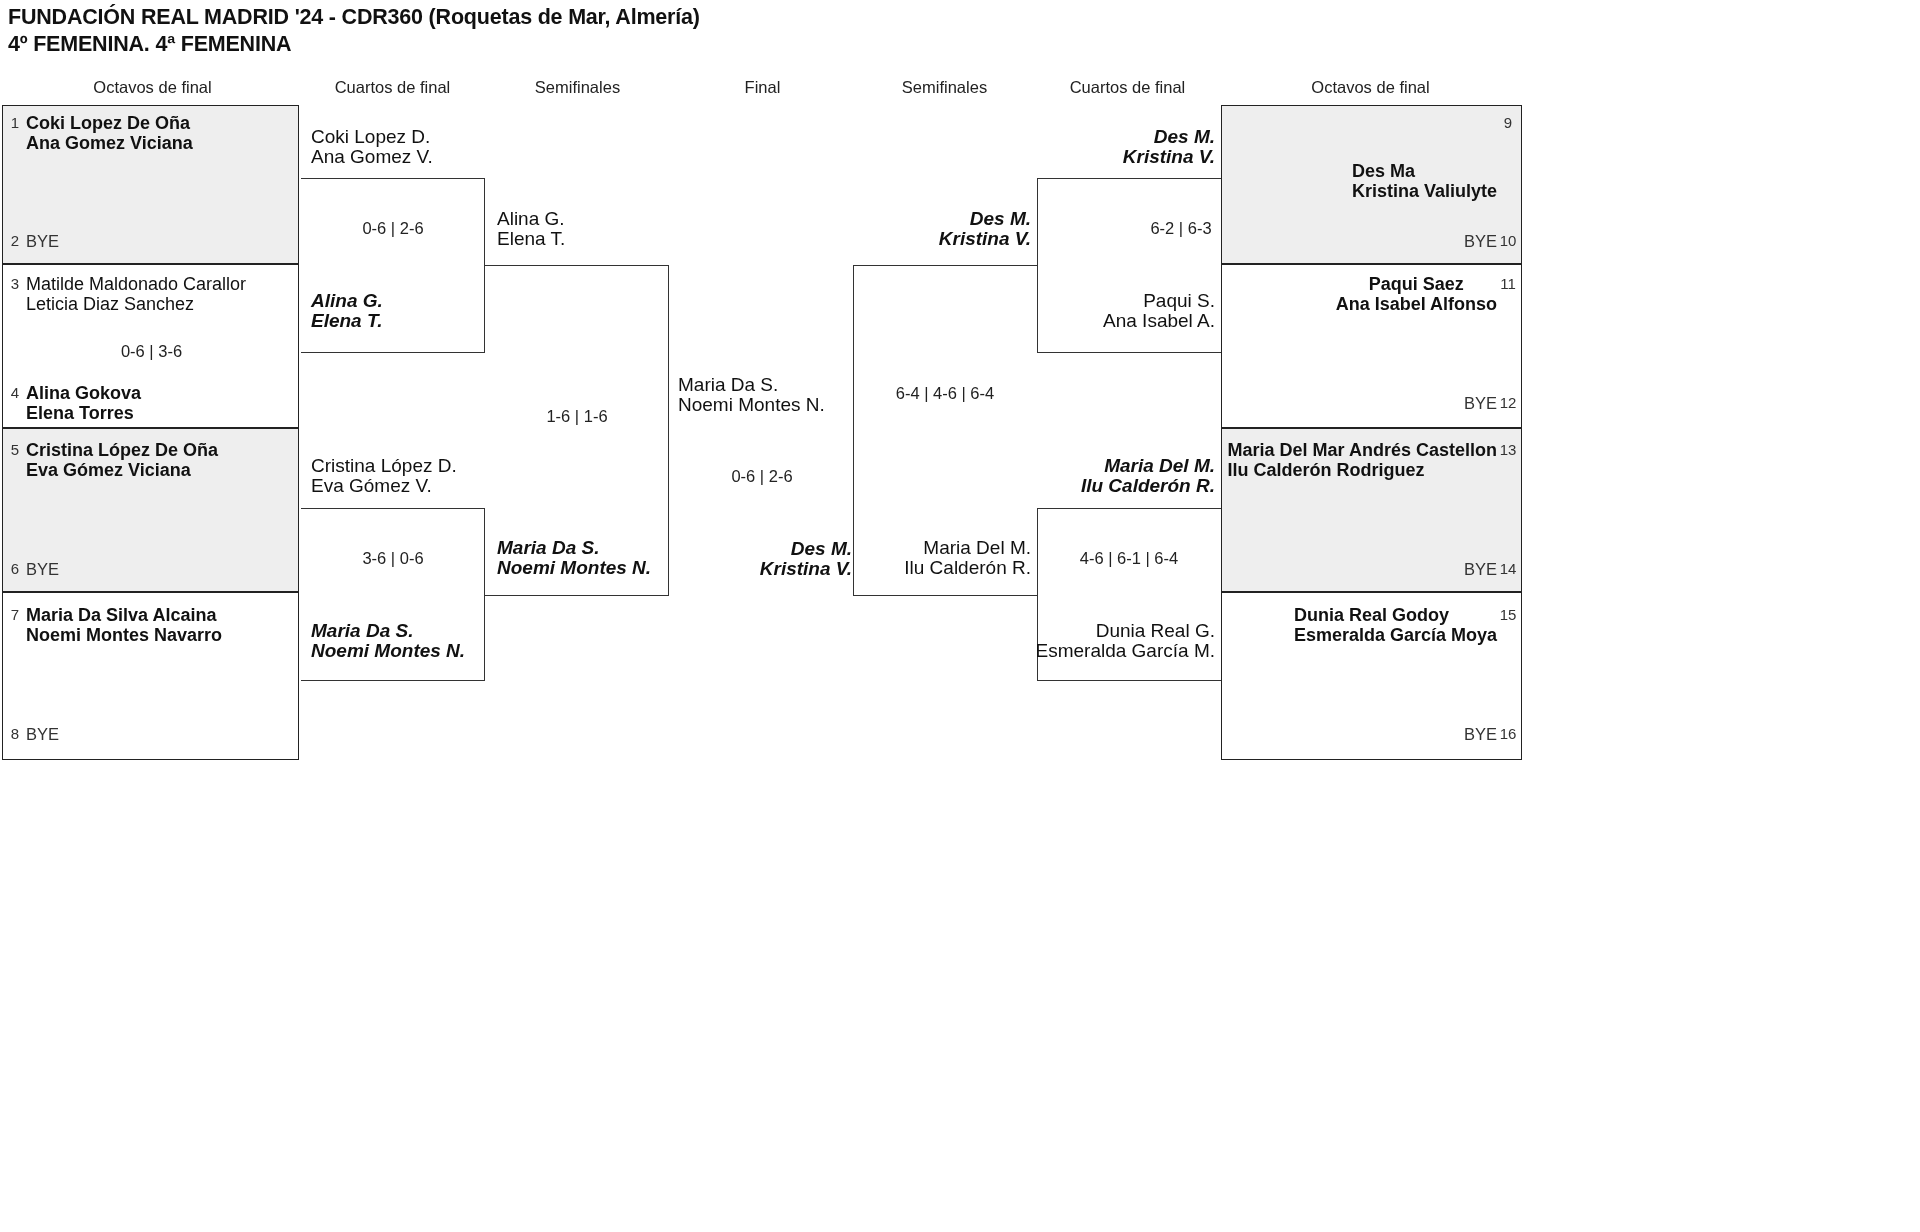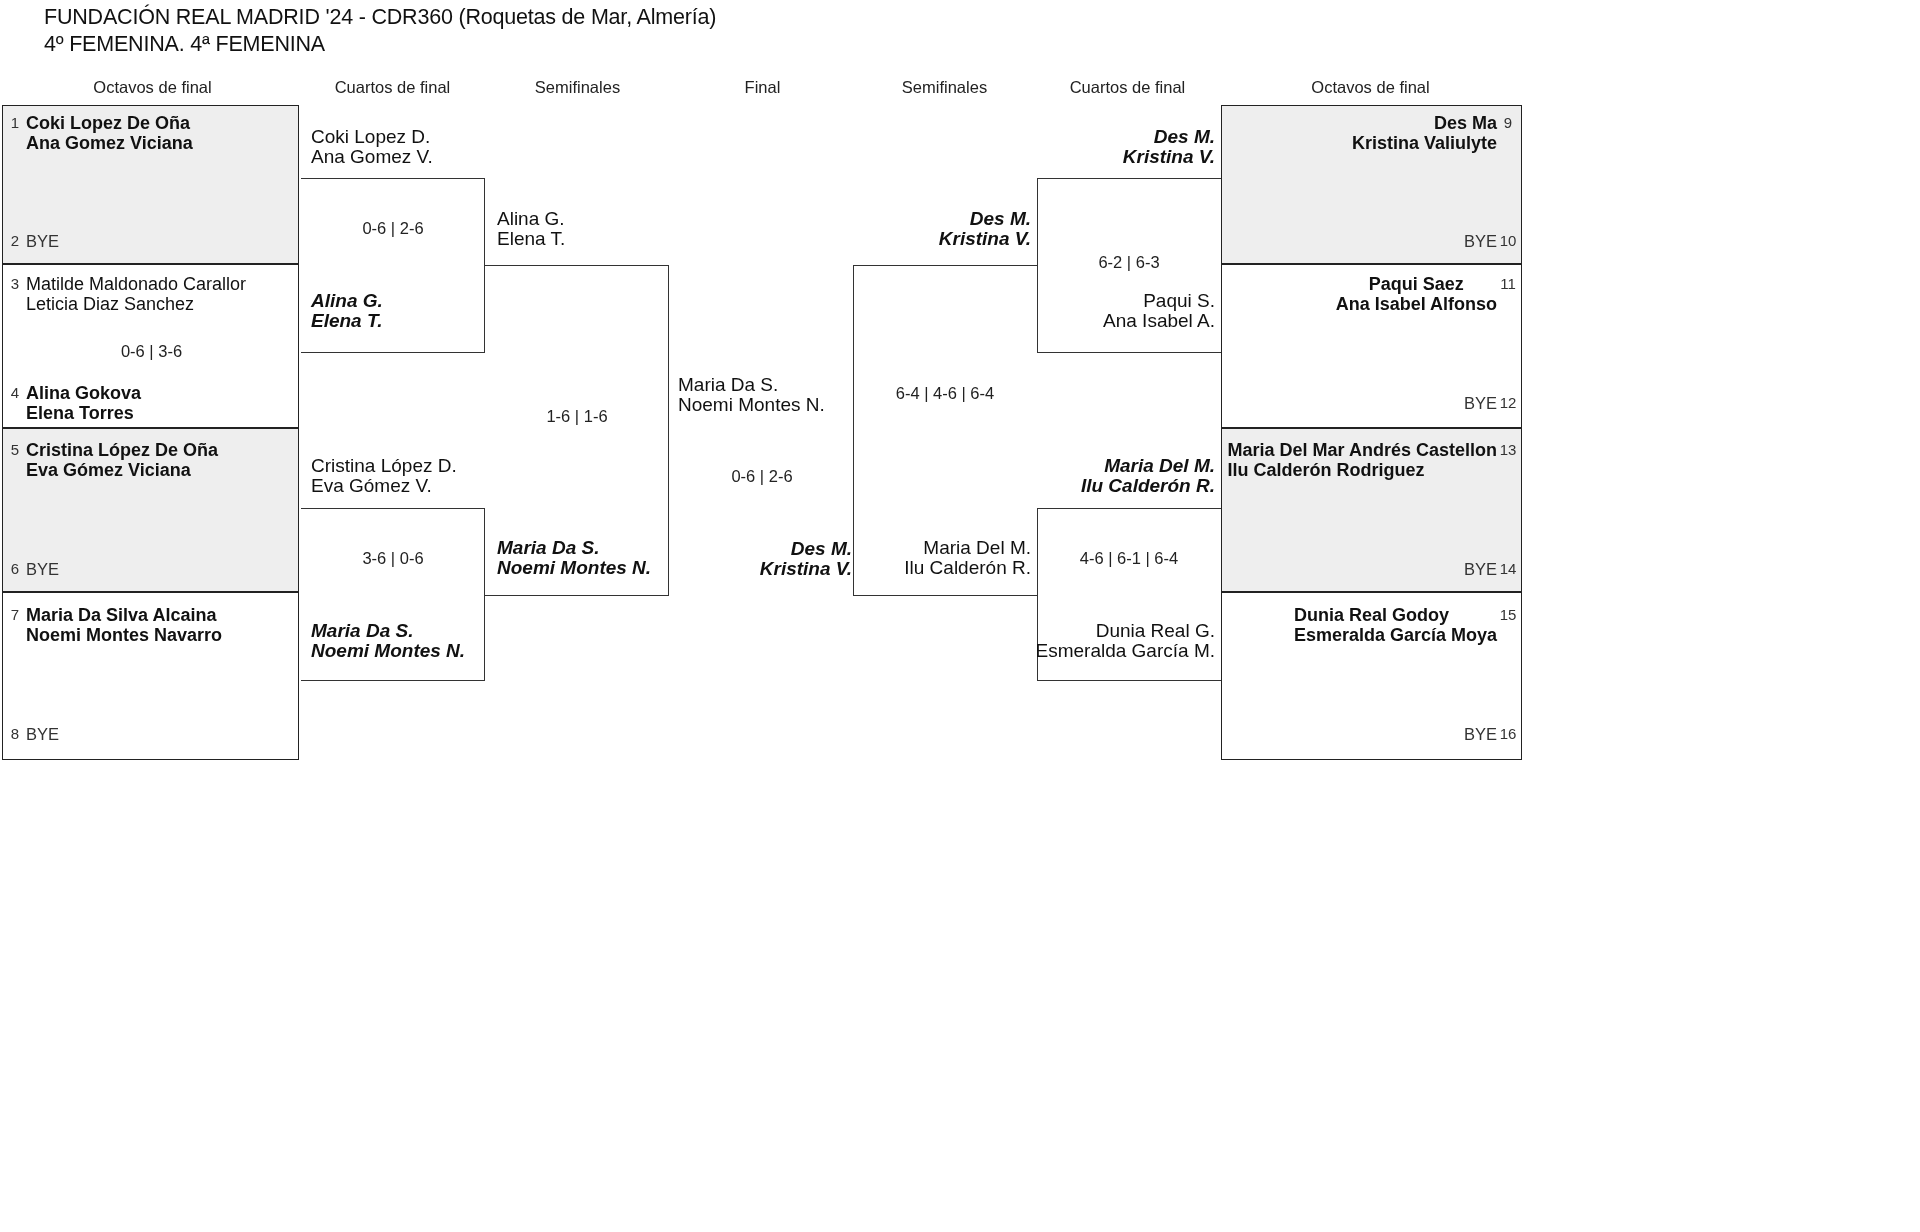--- a/index.html
+++ b/index.html
@@ -8,22 +8,22 @@
     background: #ffffff;
     font-family: "Liberation Sans", sans-serif;
     color: #1a1a1a;
     overflow: hidden;
   }
   #root { position: relative; width: 1920px; height: 1232px; }
 
   
   .title-block { position: absolute; left: 8px; top: 4px; }
   .title-line {
-    font-size: 21.5px; font-weight: normal; letter-spacing: -0.2px;
-    line-height: 27px; color: #111111; white-space: nowrap; margin-left: 36px;
+    font-size: 21.5px; font-weight: bold; letter-spacing: -0.2px;
+    line-height: 27px; color: #111111; white-space: nowrap;
   }
   .logo { position: absolute; right: 14px; top: 6px; width: 200px; height: 50px; }
 
   
   .round-hdr {
     position: absolute; font-size: 16.5px; color: #222222;
     text-align: center; white-space: nowrap; top: 78px;
   }
 
   
@@ -192,41 +192,41 @@
   <div class="pname r" style="left:845px; top:538px; width:186px;">
     <span>Maria Del M.</span><br>
     <span>Ilu Calderón R.</span>
   </div>
 
   <div class="linkbox noright" style="left:1037px; top:178px; width:184px; height:175px;"></div>
   <div class="pname win r" style="left:1035px; top:127px; width:180px;">
     <span>Des M.</span><br>
     <span>Kristina V.</span>
   </div>
-  <div class="score" style="left:1041px; top:219px; width:176px;margin-top:34px;">6-2 | 6-3</div>
+  <div class="score" style="left:1093px; top:219px; width:176px;">6-2 | 6-3</div>
   <div class="pname r" style="left:1035px; top:291px; width:180px;">
     <span>Paqui S.</span><br>
     <span>Ana Isabel A.</span>
   </div>
 
   <div class="linkbox noright" style="left:1037px; top:508px; width:184px; height:173px;"></div>
   <div class="pname win r" style="left:1035px; top:456px; width:180px;">
     <span>Maria Del M.</span><br>
     <span>Ilu Calderón R.</span>
   </div>
   <div class="score" style="left:1041px; top:549px; width:176px;">4-6 | 6-1 | 6-4</div>
   <div class="pname r" style="left:1035px; top:621px; width:180px;">
     <span>Dunia Real G.</span><br>
     <span>Esmeralda García M.</span>
   </div>
 
   <div class="seedcell shade" style="left:1221px; top:105px; width:301px; height:159px;"></div>
   <div class="slot right" style="left:1224px; top:114px; width:295px;">
     <span class="snum">9</span>
-    <span class="snames win" style="text-align:right;">
+    <span class="snames win" style="text-align:left;margin-top:48px;">
       <span>Des Ma</span><br>
       <span>Kristina Valiulyte</span>
     </span>
   </div>
   <div class="slot right" style="left:1224px; top:232px; width:295px;">
     <span class="snum">10</span>
     <span class="snames bye" style="text-align:left;">BYE</span>
   </div>
 
   <div class="seedcell" style="left:1221px; top:264px; width:301px; height:164px;"></div>

